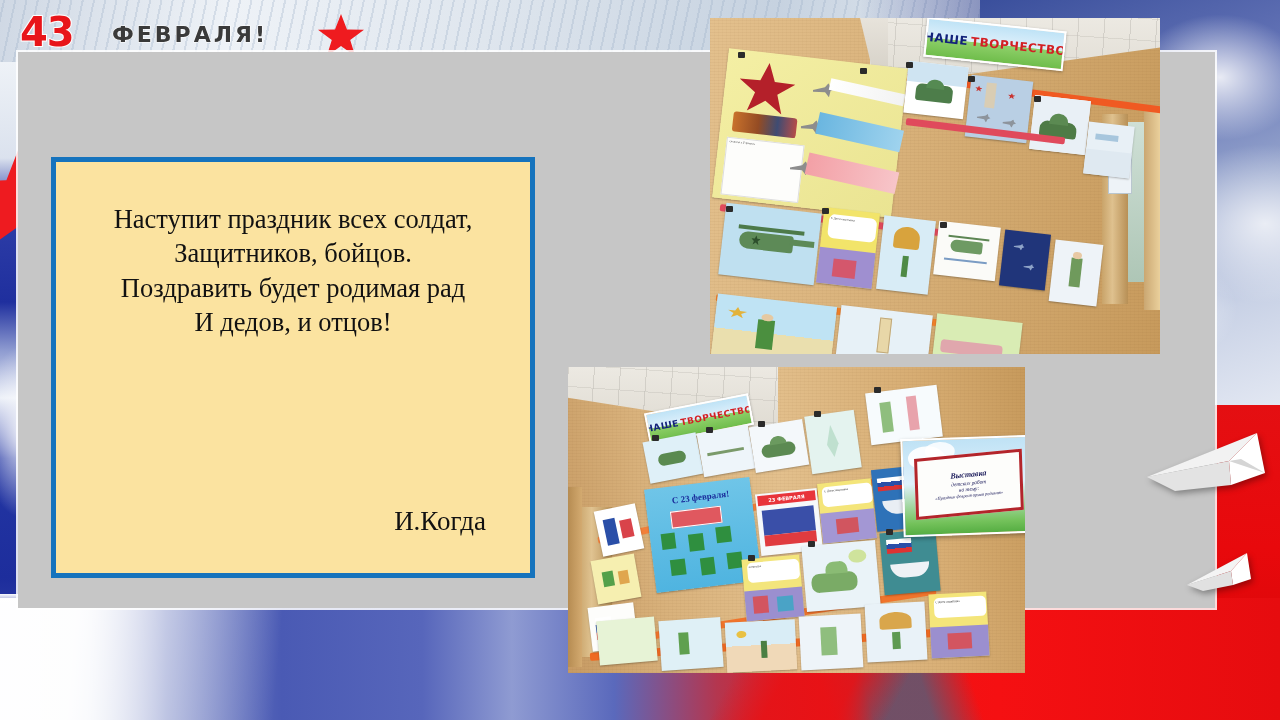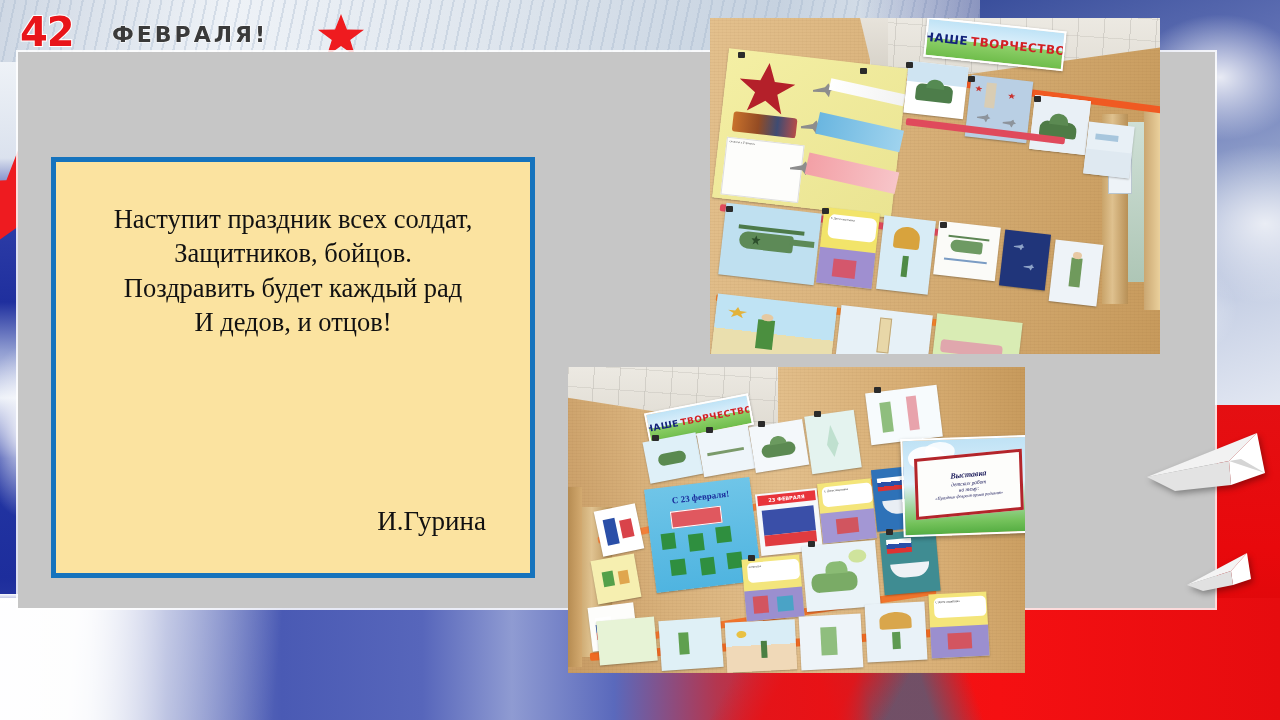--- a/index.html
+++ b/index.html
@@ -229,34 +229,34 @@
   <div class="bg-right-red-edge"></div>
   <div class="bg-left-flag"></div>
   <div class="bg-left-smoke"></div>
   <div class="bg-bottom"></div>
   <div class="bg-bottom-splash"></div>
   <div class="bg-bottom-white"></div>
 
   <div class="left-star"></div>
 
   <div class="header">
-    <div class="hdr-23">42</div>
+    <div class="hdr-23">43</div>
     <div class="hdr-word">ФЕВРАЛЯ!</div>
     <div class="hdr-star"></div>
   </div>
 
   <div class="panel"></div>
 
   <div class="poem">
     <div class="poem-gap"></div>
     <div class="poem-stanza">Наступит праздник всех солдат,
 Защитников, бойцов.
-Поздравить будет каждый рад
+Поздравить будет родимая рад
 И дедов, и отцов!</div>
-    <div class="poem-author">И.Гурина</div>
+    <div class="poem-author">И.Когда</div>
   </div>
 
   <div class="photo photo1">
     <div class="wall"></div>
     <div class="wall-tex"></div>
 
     <div class="ceiling r" style="left:160px;top:0;width:290px;height:70px;">
       <div class="ceiling-grid"></div>
     </div>
     <div style="position:absolute;left:150px;top:0;width:28px;height:78px;background:linear-gradient(180deg,#e7e3db,#cfcac0);clip-path:polygon(0 0,100% 0,100% 100%,40% 60%);"></div>

